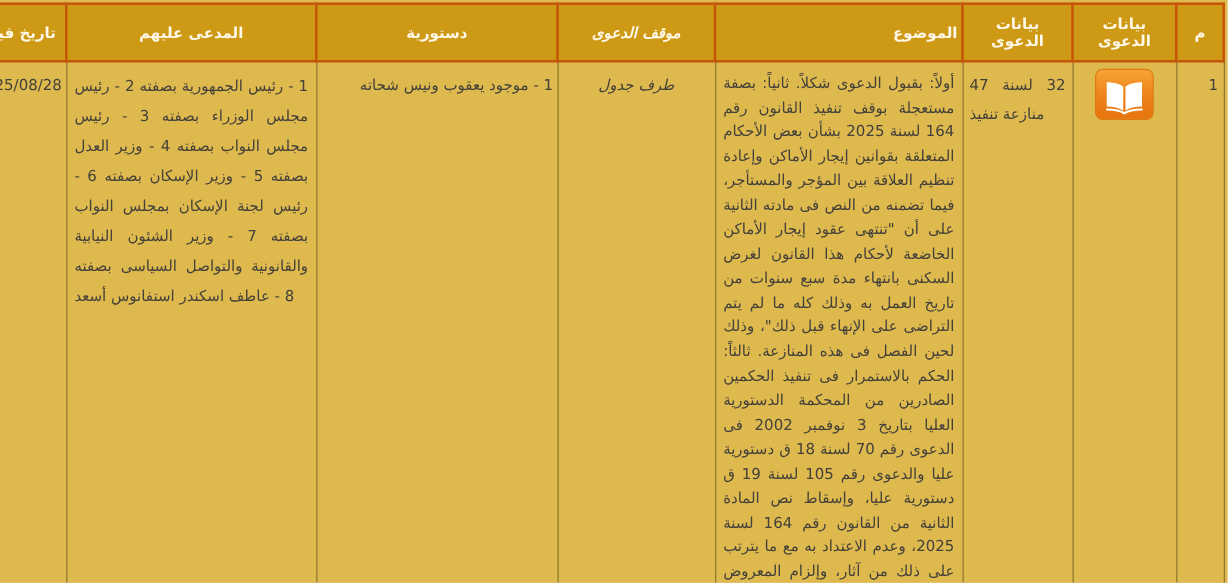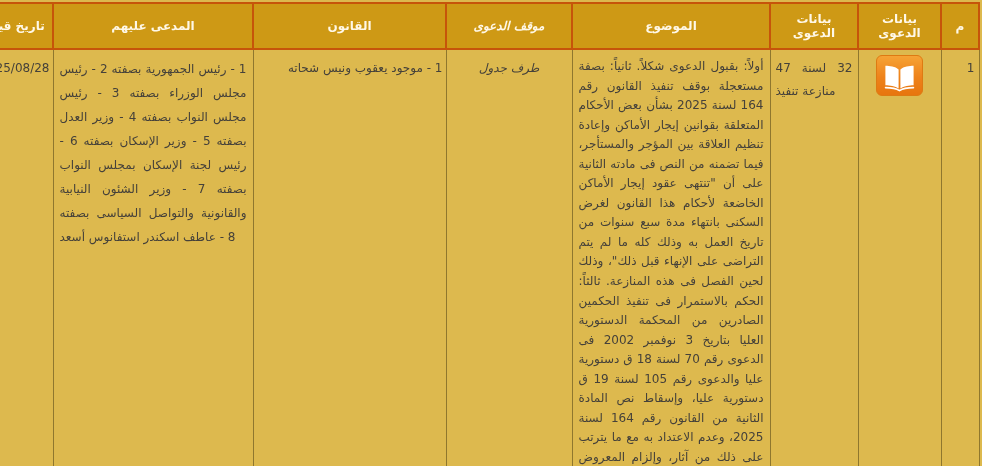--- a/index.html
+++ b/index.html
@@ -36,21 +36,21 @@
     font-size:12px;
     line-height:1.95;
     padding:6px 5px;
     height:398px;
     overflow:hidden;
     word-wrap:break-word;
   }
   .w-index{width:30px;}
   .w-file{width:75px;}
   .w-info{width:80px;}
-  .w-subject{width:190px;}
+  .w-subject{width:190px;text-align:right;}
   .w-status{width:118px;font-style:italic;}
   .w-plaintiffs{width:185px;}
   .w-defendants{width:192px;margin-top:35px;}
   .w-date{width:108px;}
 
   td.cell-index{text-align:right;padding-top:7px;padding-right:4px;}
   td.cell-file{text-align:center;padding-top:5px;}
   td.cell-info{text-align:justify;text-align-last:left;line-height:1.9;padding:7px 5px;}
   td.cell-subject{text-align:justify;text-align-last:left;line-height:1.63;padding:7px 6px;}
   td.cell-status{text-align:center;padding-top:7px;}
@@ -77,21 +77,21 @@
 
 <div class="table-wrap">
   <table class="cases">
     <thead>
       <tr>
         <th class="w-index">م</th>
         <th class="w-file">بيانات الدعوى</th>
         <th class="w-info">بيانات الدعوى</th>
         <th class="w-subject">الموضوع</th>
         <th class="w-status">موقف الدعوى</th>
-        <th class="w-plaintiffs">القانون</th>
+        <th class="w-plaintiffs">دستورية</th>
         <th class="w-defendants">المدعى عليهم</th>
         <th class="w-date">تاريخ قيد الدعوى</th>
       </tr>
     </thead>
     <tbody>
       <tr>
         <td class="cell-index w-index">1</td>
         <td class="cell-file w-file">
           <button class="book-btn">
             <span>

